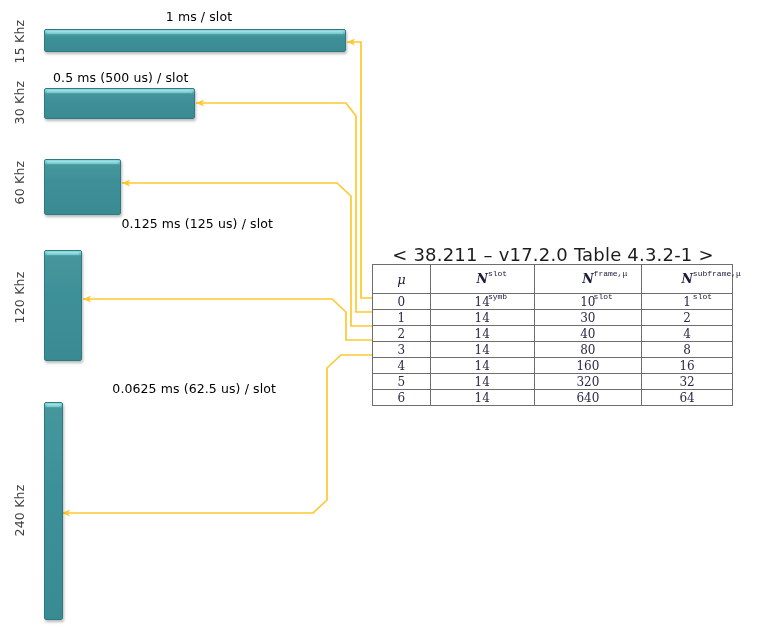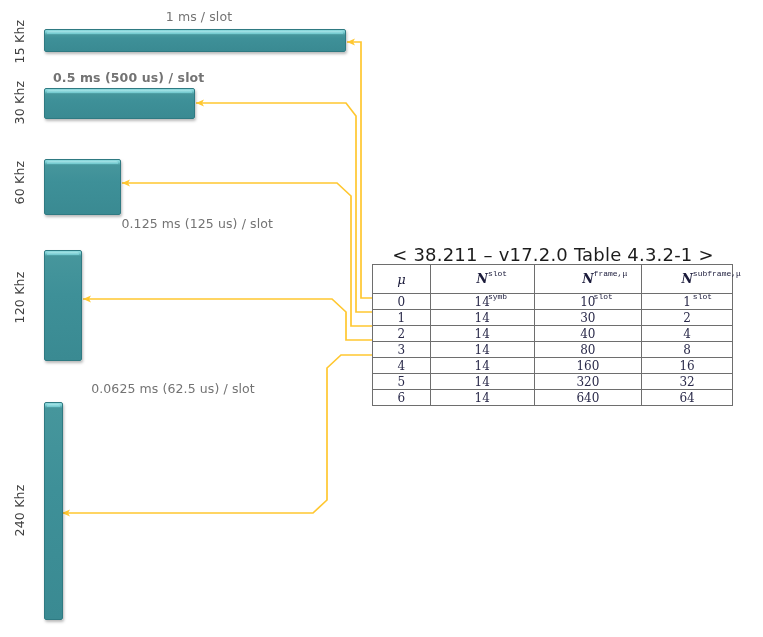--- a/index.html
+++ b/index.html
@@ -28,21 +28,21 @@
     color: #404040;
     white-space: nowrap;
     transform-origin: 50% 50%;
     letter-spacing: 0.2px;
   }
 
   
   .slot-caption {
     position: absolute;
     font-size: 12.5px;
-    color: #737373;
+    color: #000000;
     white-space: nowrap;
     letter-spacing: 0.1px;
   }
 
   
   .bar {
     position: absolute;
     background: linear-gradient(to bottom,
                 #8fd9dd 0px, #7fd2d6 2px,
                 #46969c 5px, #3e9098 40%,
@@ -167,32 +167,32 @@
 
       <path d="M372,355 L341,355 L327,368 L327,500 L313,513 L62,513"></path>
     </g>
   </svg>
 
   <div class="axis-label" style="left:-11px; top:34px; width:60px; text-align:center; transform:rotate(-90deg);">15 Khz</div>
   <div class="slot-caption" style="left:53px; top:9px; width:292px; text-align:center;">1 ms / slot</div>
   <div class="bar" style="left:44px; top:29px; width:302px; height:23px;"></div>
 
   <div class="axis-label" style="left:-11px; top:95px; width:60px; text-align:center; transform:rotate(-90deg);">30 Khz</div>
-  <div class="slot-caption" style="left:53px; top:70px; width:220px; text-align:left;font-weight:bold;">0.5 ms (500 us) / slot</div>
+  <div class="slot-caption" style="left:53px; top:70px; width:220px; text-align:left;">0.5 ms (500 us) / slot</div>
   <div class="bar" style="left:44px; top:88px; width:151px; height:31px;"></div>
 
   <div class="axis-label" style="left:-11px; top:175px; width:60px; text-align:center; transform:rotate(-90deg);">60 Khz</div>
   <div class="bar" style="left:44px; top:159px; width:77px; height:56px;"></div>
 
   <div class="axis-label" style="left:-16px; top:290px; width:70px; text-align:center; transform:rotate(-90deg);">120 Khz</div>
   <div class="slot-caption" style="left:53px; top:216px; width:220px; text-align:right;">0.125 ms (125 us) / slot</div>
   <div class="bar" style="left:44px; top:250px; width:38px; height:111px;"></div>
 
   <div class="axis-label" style="left:-16px; top:503px; width:70px; text-align:center; transform:rotate(-90deg);">240 Khz</div>
-  <div class="slot-caption" style="left:53px; top:381px; width:240px; text-align:center;">0.0625 ms (62.5 us) / slot</div>
+  <div class="slot-caption" style="left:36px; top:381px; width:240px; text-align:right;">0.0625 ms (62.5 us) / slot</div>
   <div class="bar" style="left:44px; top:402px; width:19px; height:218px;"></div>
 
   <div id="table-title">&lt; 38.211 – v17.2.0 Table 4.3.2-1 &gt;</div>
 
   <table id="spec-table">
     <colgroup>
       <col class="c-mu">
         <col class="c-symb">
         <col class="c-frame">
         <col class="c-sub">

